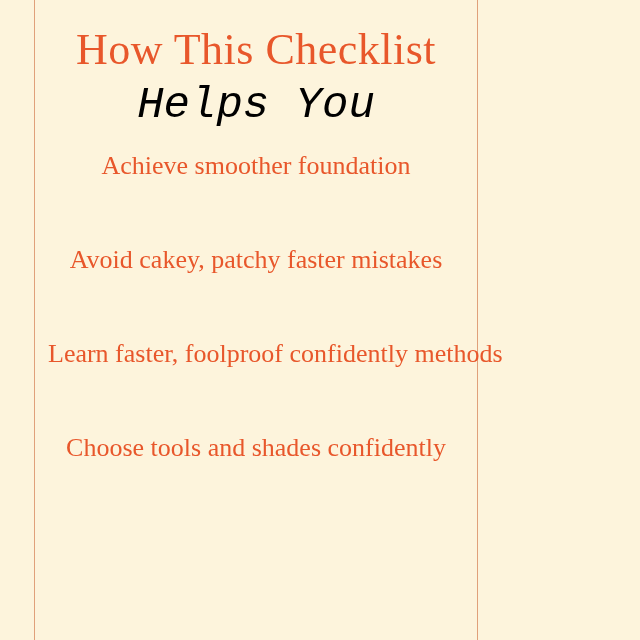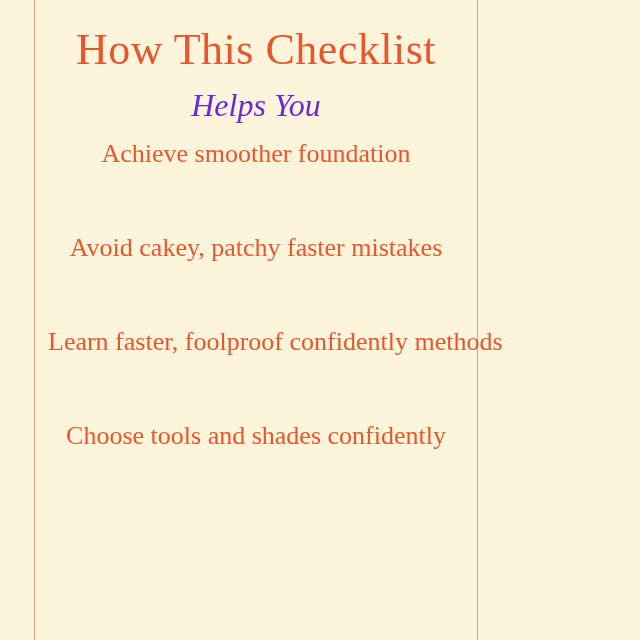--- a/index.html
+++ b/index.html
@@ -39,32 +39,32 @@
   }
   .title-line1 {
     font-size: 44px;
     line-height: 56px;
     color: #e8572b;
     letter-spacing: 0.5px;
     font-weight: normal;
     font-family: "Liberation Serif", serif;
   }
   .title-line2 {
-    font-size: 32px;
+    font-size: 44px;
     line-height: 54px;
-    color: #6d28d9;
+    color: #000000;
     font-style: italic;
-    font-family: Liberation Serif, serif;
+    font-family: Liberation Mono, monospace;
   }
 
   .list {
     position: absolute;
     left: 48px;
     right: 48px;
-    top: 138px;
+    top: 150px;
   }
   .list-item {
     text-align: center;
     color: #e8572b;
     font-size: 26px;
     line-height: 32px;
     font-family: "Liberation Serif", serif;
     margin-bottom: 62px;
     white-space: nowrap;
   }

